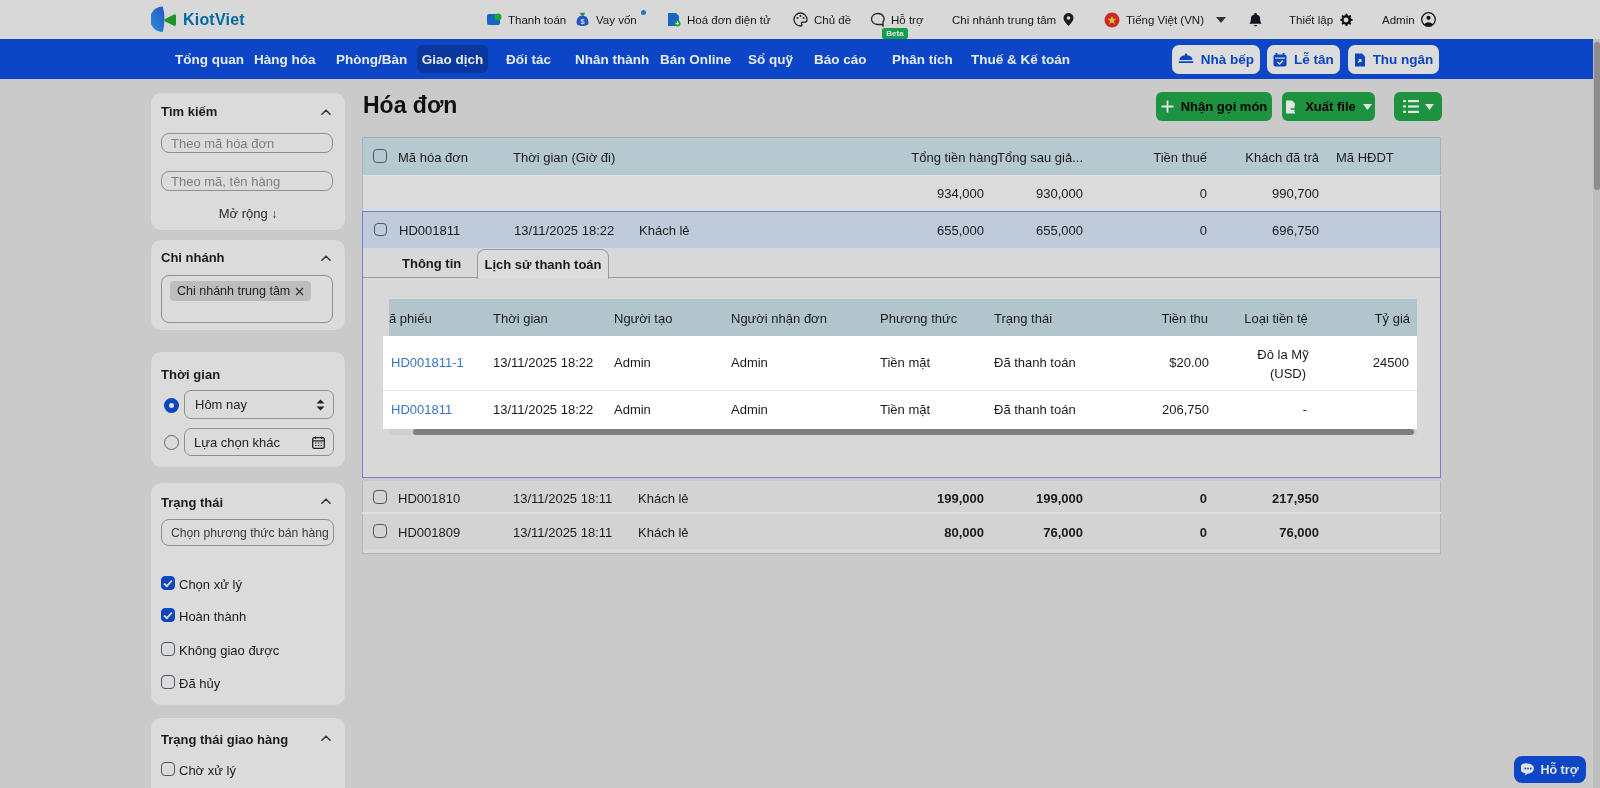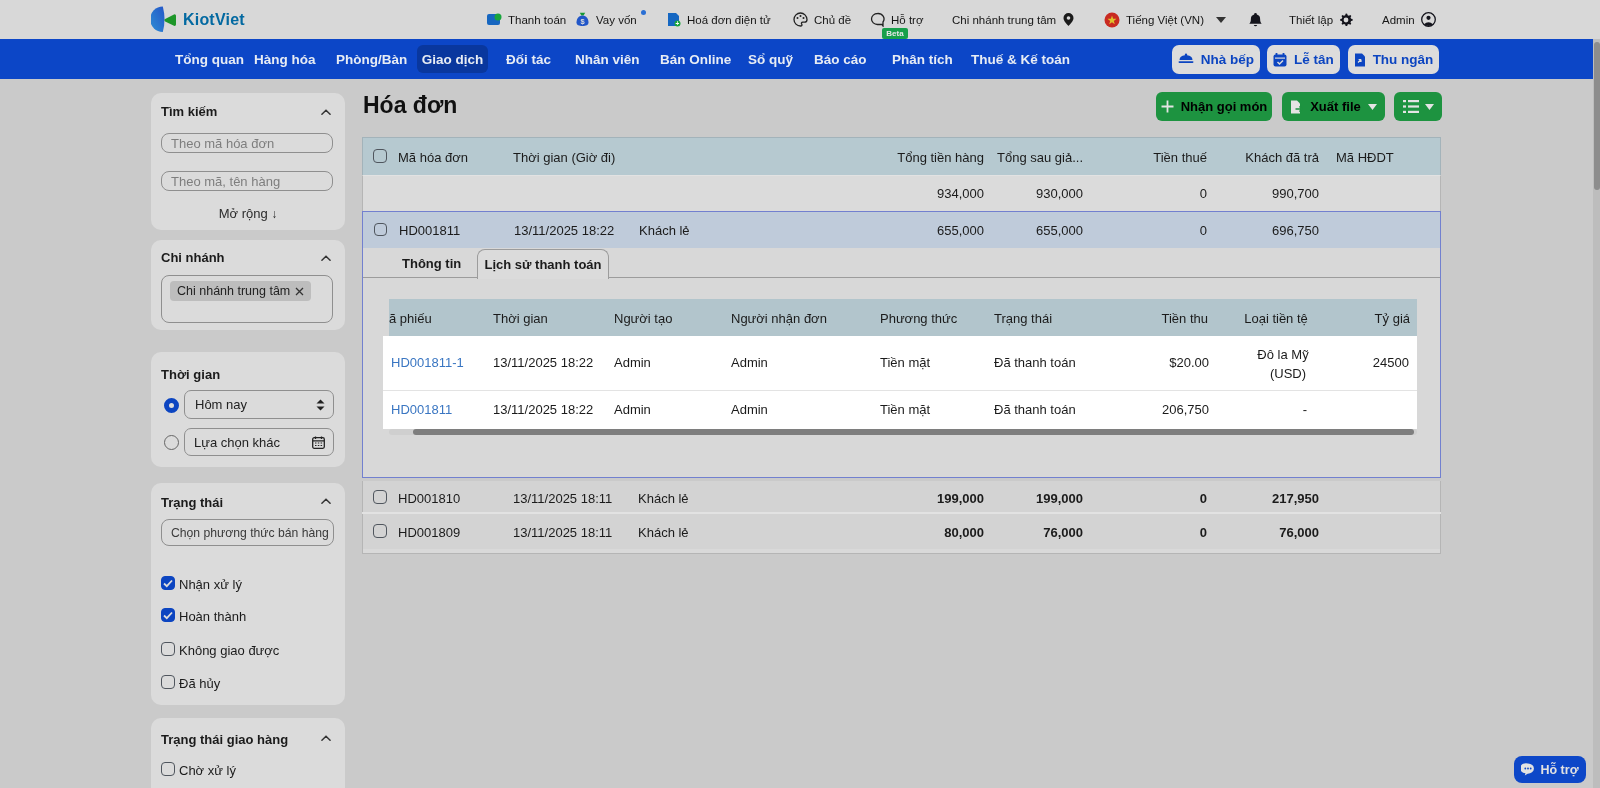--- a/index.html
+++ b/index.html
@@ -129,21 +129,21 @@
       </svg>
   </div>
 </div>
 
 
 <div id="navbar">
   <div class="nav" style="left:152px;margin-left:23px;">Tổng quan</div>
   <div class="nav" style="left:254px;">Hàng hóa</div>
   <div class="nav" style="left:336px;">Phòng/Bàn</div>
   <div class="nav" style="left:506px;">Đối tác</div>
-  <div class="nav" style="left:575px;">Nhân viên</div>
+  <div class="nav" style="left:575px;">Nhân thành</div>
   <div class="nav" style="left:660px;">Bán Online</div>
   <div class="nav" style="left:748px;">Sổ quỹ</div>
   <div class="nav" style="left:814px;">Báo cáo</div>
   <div class="nav" style="left:892px;">Phân tích</div>
   <div class="nav" style="left:971px;">Thuế &amp; Kế toán</div>
   <div id="nav-active">Giao dịch</div>
   <div class="navbtn" style="left:1172px;width:88px;">
     <svg width="16" height="13" viewBox="0 0 16 13">
         <path d="M8 0.5 a1.2 1.2 0 0 1 1.2 1.2 l-0.1 0.5 a6 5 0 0 1 5.4 4.8 h-13 a6 5 0 0 1 5.4-4.8 l-0.1-0.5 A1.2 1.2 0 0 1 8 0.5 Z" fill="#0c45c1"></path>
         <rect x="0.5" y="8.3" width="15" height="1.6" rx="0.8" fill="#0c45c1"></rect>
@@ -219,21 +219,21 @@
 <div class="card" style="top:483px;height:222px;">
   <div class="title" style="top:12px;left:10px;">Trạng thái</div>
   <svg class="caret-up" style="top:13px;" width="11" height="9" viewBox="0 0 11 9">
       <use href="#caretup"></use>
     </svg>
   <div class="sinput" style="top:36px;height:27px;color:#3a3a3a;width:173px;font-size:12.2px;white-space:nowrap;overflow:hidden;">Chọn phương thức bán hàng</div>
   <div class="chk" style="left:10px;top:93px;background:#0c45c1;border-color:#0c45c1;"></div>
   <svg style="position:absolute;left:12px;top:96px;" width="10" height="9" viewBox="0 0 10 9">
       <path d="M1 4.5 L3.8 7.2 L9 1.5" stroke="#ddd" stroke-width="1.8" fill="none"></path>
     </svg>
-  <div class="cell" style="left:28px;top:94px;">Nhận xử lý</div>
+  <div class="cell" style="left:28px;top:94px;">Chọn xử lý</div>
   <div class="chk" style="left:10px;top:125px;background:#0c45c1;border-color:#0c45c1;"></div>
   <svg style="position:absolute;left:12px;top:128px;" width="10" height="9" viewBox="0 0 10 9">
       <path d="M1 4.5 L3.8 7.2 L9 1.5" stroke="#ddd" stroke-width="1.8" fill="none"></path>
     </svg>
   <div class="cell" style="left:28px;top:126px;">Hoàn thành</div>
   <div class="chk" style="left:10px;top:159px;"></div>
   <div class="cell" style="left:28px;top:160px;">Không giao được</div>
   <div class="chk" style="left:10px;top:192px;"></div>
   <div class="cell" style="left:28px;top:193px;">Đã hủy</div>
 </div>
@@ -248,21 +248,21 @@
 </div>
 
 
 <div id="main-title">Hóa đơn</div>
 <div class="gbtn" style="left:1156px;width:116px;">
   <svg width="13" height="13" viewBox="0 0 13 13">
       <path d="M6.5 0.5 v12 M0.5 6.5 h12" stroke="#e4e4e4" stroke-width="1.8"></path>
     </svg>
   <span>Nhận gọi món</span>
 </div>
-<div class="gbtn" style="left:1282px;width:103px;">
+<div class="gbtn" style="left:1282px;width:93px;">
   <svg width="13" height="14" viewBox="0 0 13 14">
       <path d="M1 0.5 h6 l3 3 v10 h-9 Z" fill="#e4e4e4"></path>
       <path d="M5.5 9 h6.5 M9.5 6.3 L12.4 9 L9.5 11.7" stroke="#1d9340" stroke-width="1.7" fill="none"></path>
     </svg>
   <span>Xuất file</span>
   <svg width="9" height="6" viewBox="0 0 9 6">
       <path d="M0 0 h9 L4.5 6 Z" fill="#e4e4e4"></path>
     </svg>
 </div>
 <div class="gbtn" style="left:1394px;width:48px;gap:6px;">
@@ -282,21 +282,21 @@
 </div>
 
 
 <div class="abs" style="left:362px;top:137px;width:1079px;height:418px;">
 
   <div class="abs" style="left:0;top:0;width:1079px;height:38px;background:#b6c9d0;border:1px solid #a3b3ba;border-bottom:none;"></div>
   <div class="chk" style="left:11px;top:12px;background:none;"></div>
   <div class="cell b" style="left:36px;top:13px;">Mã hóa đơn</div>
   <div class="cell b" style="left:151px;top:13px;">Thời gian (Giờ đi)</div>
   <div class="cell b" style="left:292px;top:13px;margin-top:46px;">Khách hàng</div>
-  <div class="cell b r" style="left:422px;top:13px;width:200px;">Tổng tiền hàng</div>
+  <div class="cell b r" style="left:436px;top:13px;width:200px;">Tổng tiền hàng</div>
   <div class="cell b r" style="left:521px;top:13px;width:200px;">Tổng sau giả...</div>
   <div class="cell b r" style="left:645px;top:13px;width:200px;">Tiền thuế</div>
   <div class="cell b r" style="left:757px;top:13px;width:200px;">Khách đã trả</div>
   <div class="cell b" style="left:974px;top:13px;">Mã HĐDT</div>
 
   <div class="abs" style="left:0;top:38px;width:1079px;height:36px;background:#dbdbdb;border-left:1px solid #b5b5b5;border-right:1px solid #b5b5b5;border-top:1px solid #e2e2e2;"></div>
   <div class="cell b r" style="left:422px;top:49px;width:200px;">934,000</div>
   <div class="cell b r" style="left:521px;top:49px;width:200px;">930,000</div>
   <div class="cell b r" style="left:645px;top:49px;width:200px;">0</div>
   <div class="cell b r" style="left:757px;top:49px;width:200px;">990,700</div>

